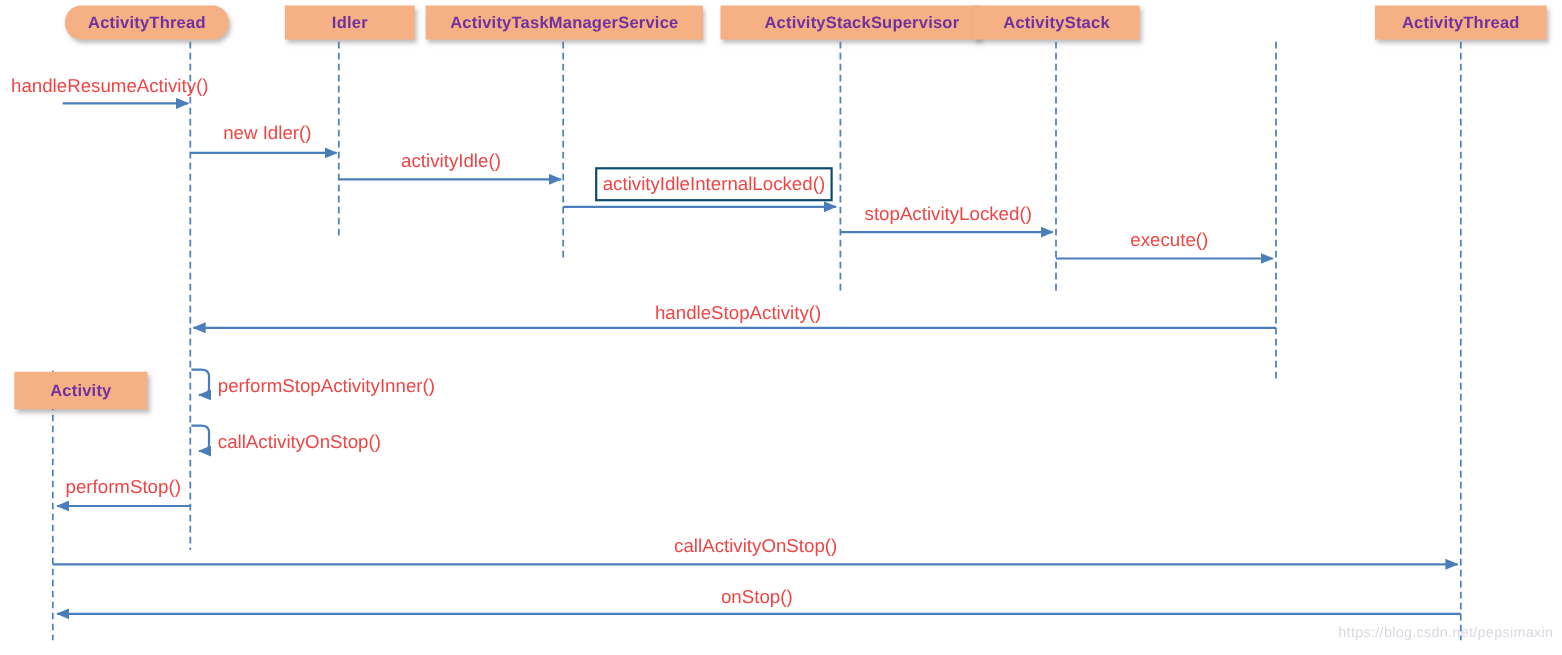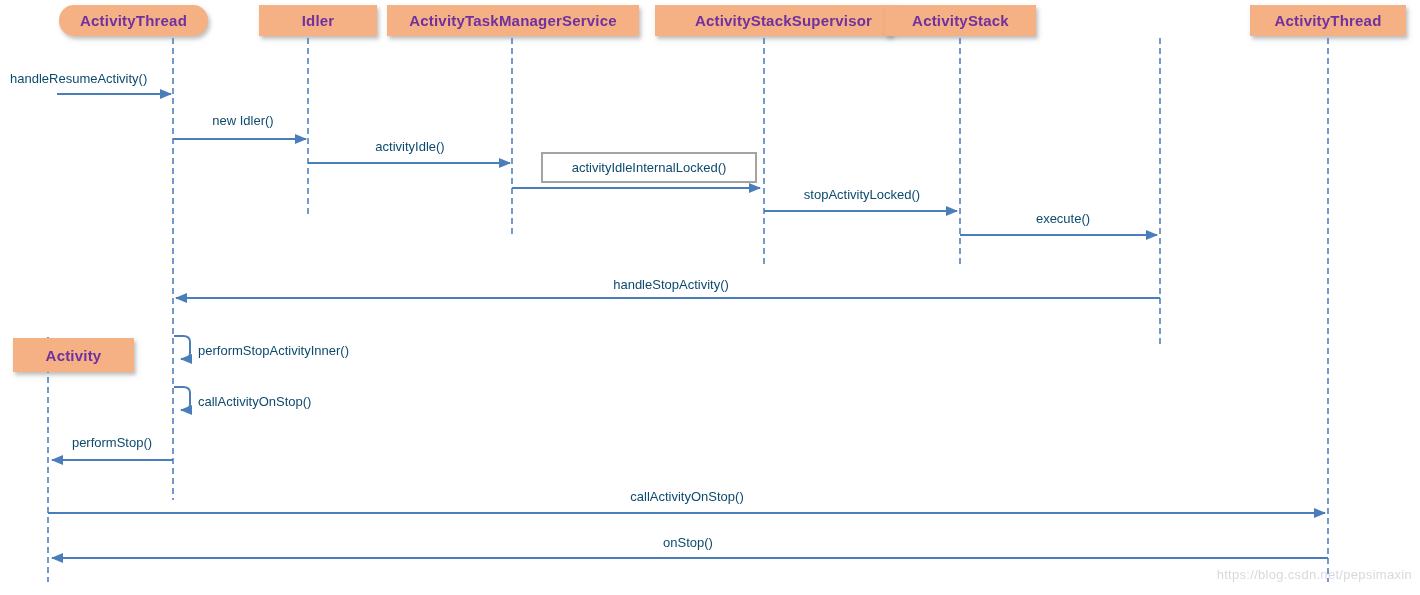--- a/index.html
+++ b/index.html
@@ -10,26 +10,26 @@
   svg.layer { position:absolute; left:0; top:0; width:1420px; height:595px; }
   .lifeline { stroke:#4F81BD; stroke-width:1.6; stroke-dasharray:6 4; }
   .arrow    { stroke:#4A7EBB; stroke-width:2; fill:none; }
   .actor {
     position:absolute; height:31px; background:#F5B183; color:#7030A0;
     font-weight:bold; font-size:15px; display:flex; align-items:center;
     justify-content:center; box-shadow:2px 3px 4px rgba(125,125,125,0.5);
     letter-spacing:0.2px; white-space:nowrap;
   }
   .msg {
-    position:absolute; font-size:13px; color:#0c4a6e; white-space:nowrap;
+    position:absolute; font-size:17px; color:#ef4444; white-space:nowrap;
     line-height:16px;
   }
   .msg.center { transform:translateX(-50%); }
   .msg.boxed {
-    border:2px solid #a3a3a3; background:#ffffff; width:212px; height:27px;
+    border:2px solid #0c4a6e; background:#ffffff; width:212px; height:27px;
     line-height:27px; text-align:center; transform:none;
   }
   .watermark {
     position:absolute; right:8px; top:567px; font-size:13px;
     color:#C8CDD5; opacity:0.75; letter-spacing:0.3px;
   }
 </style>
 </head>
 <body>
 

